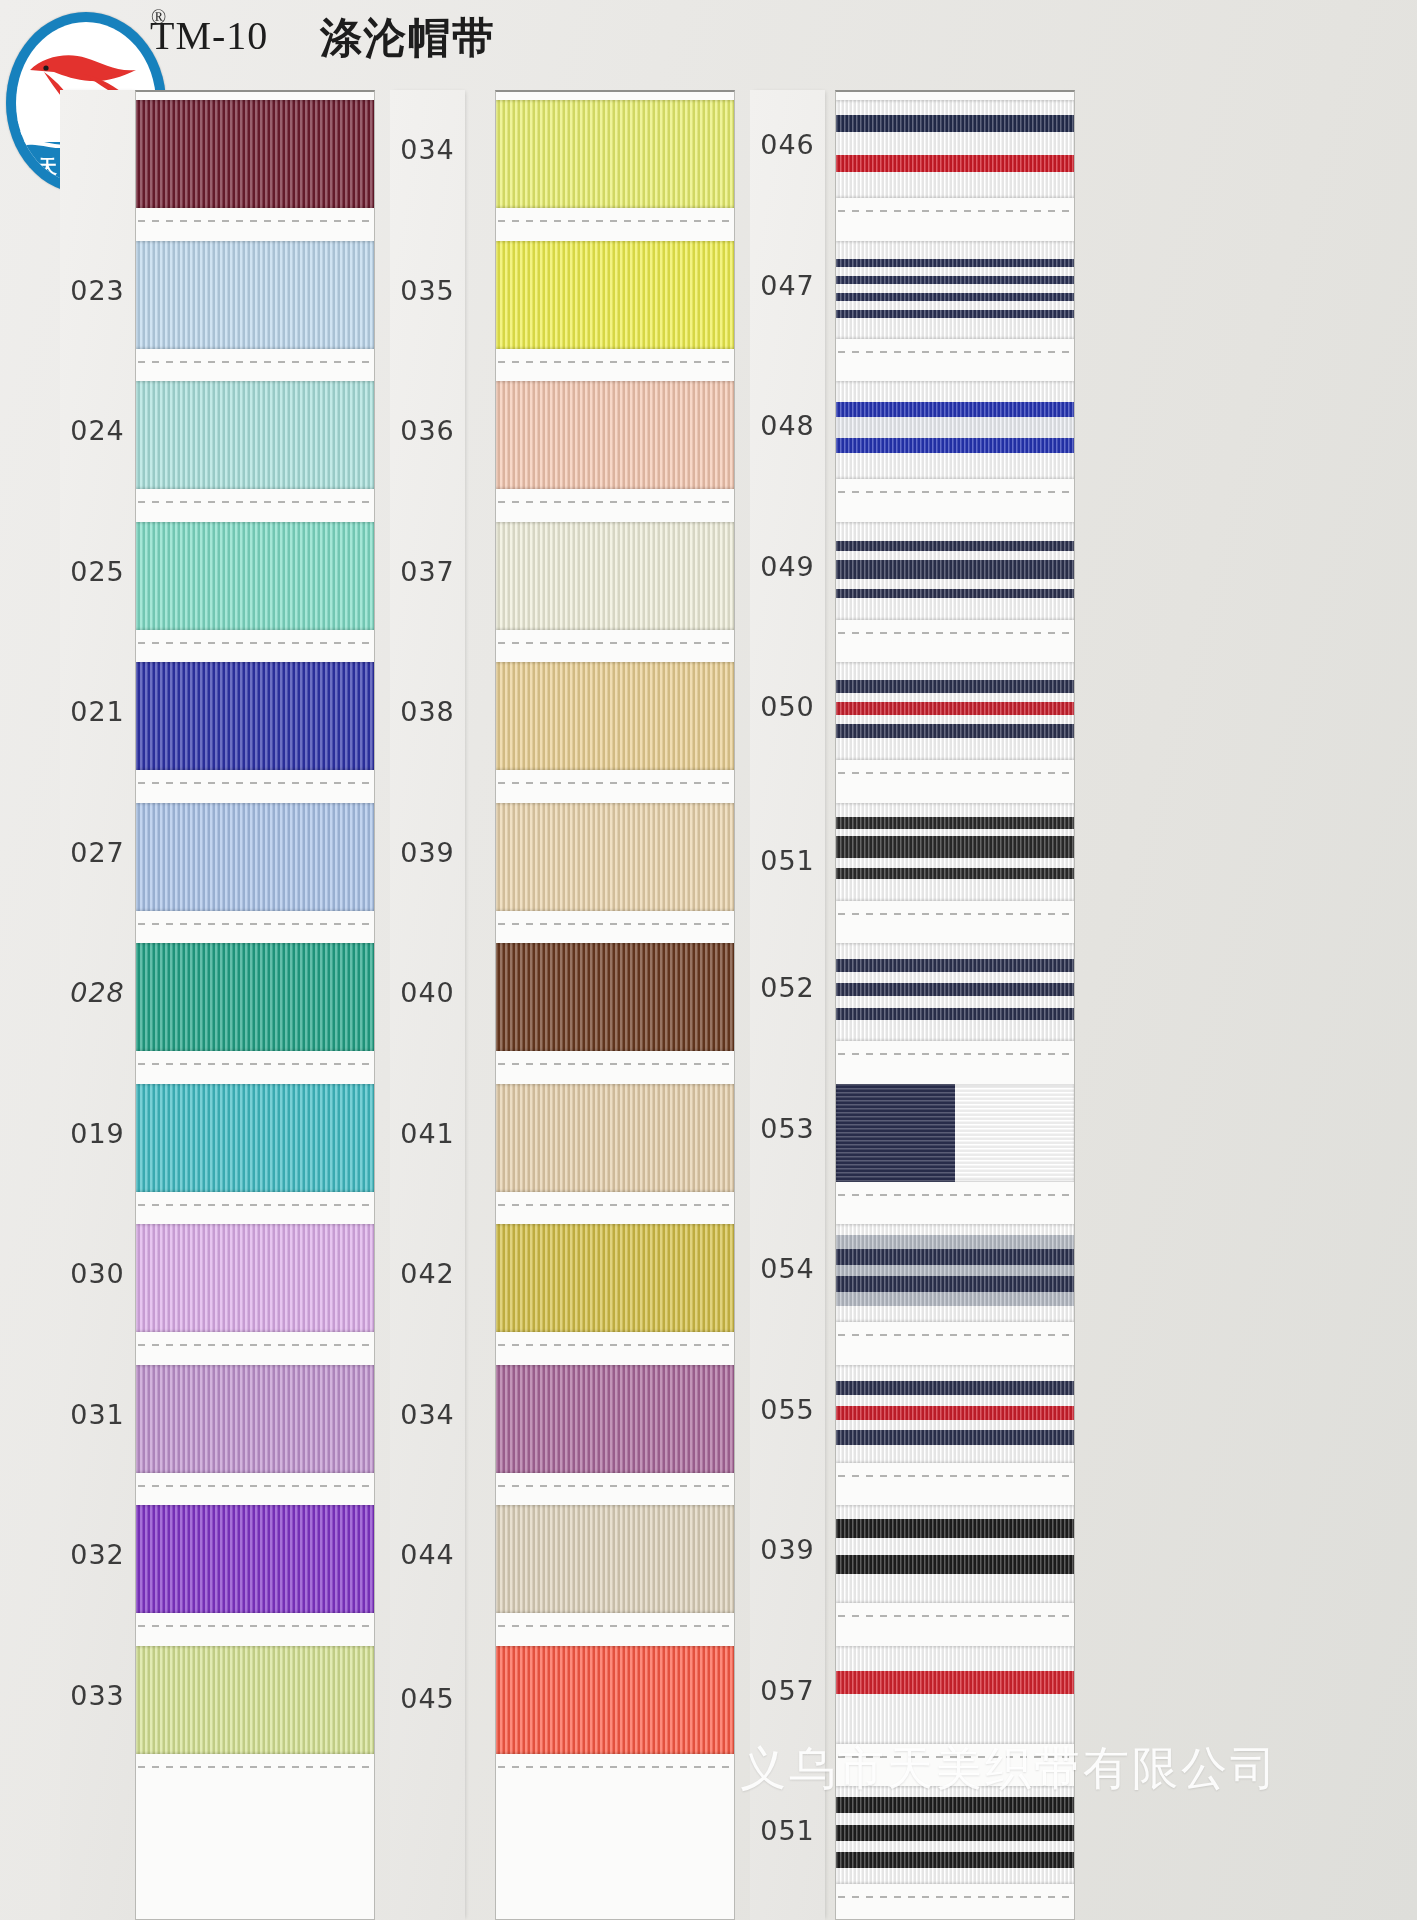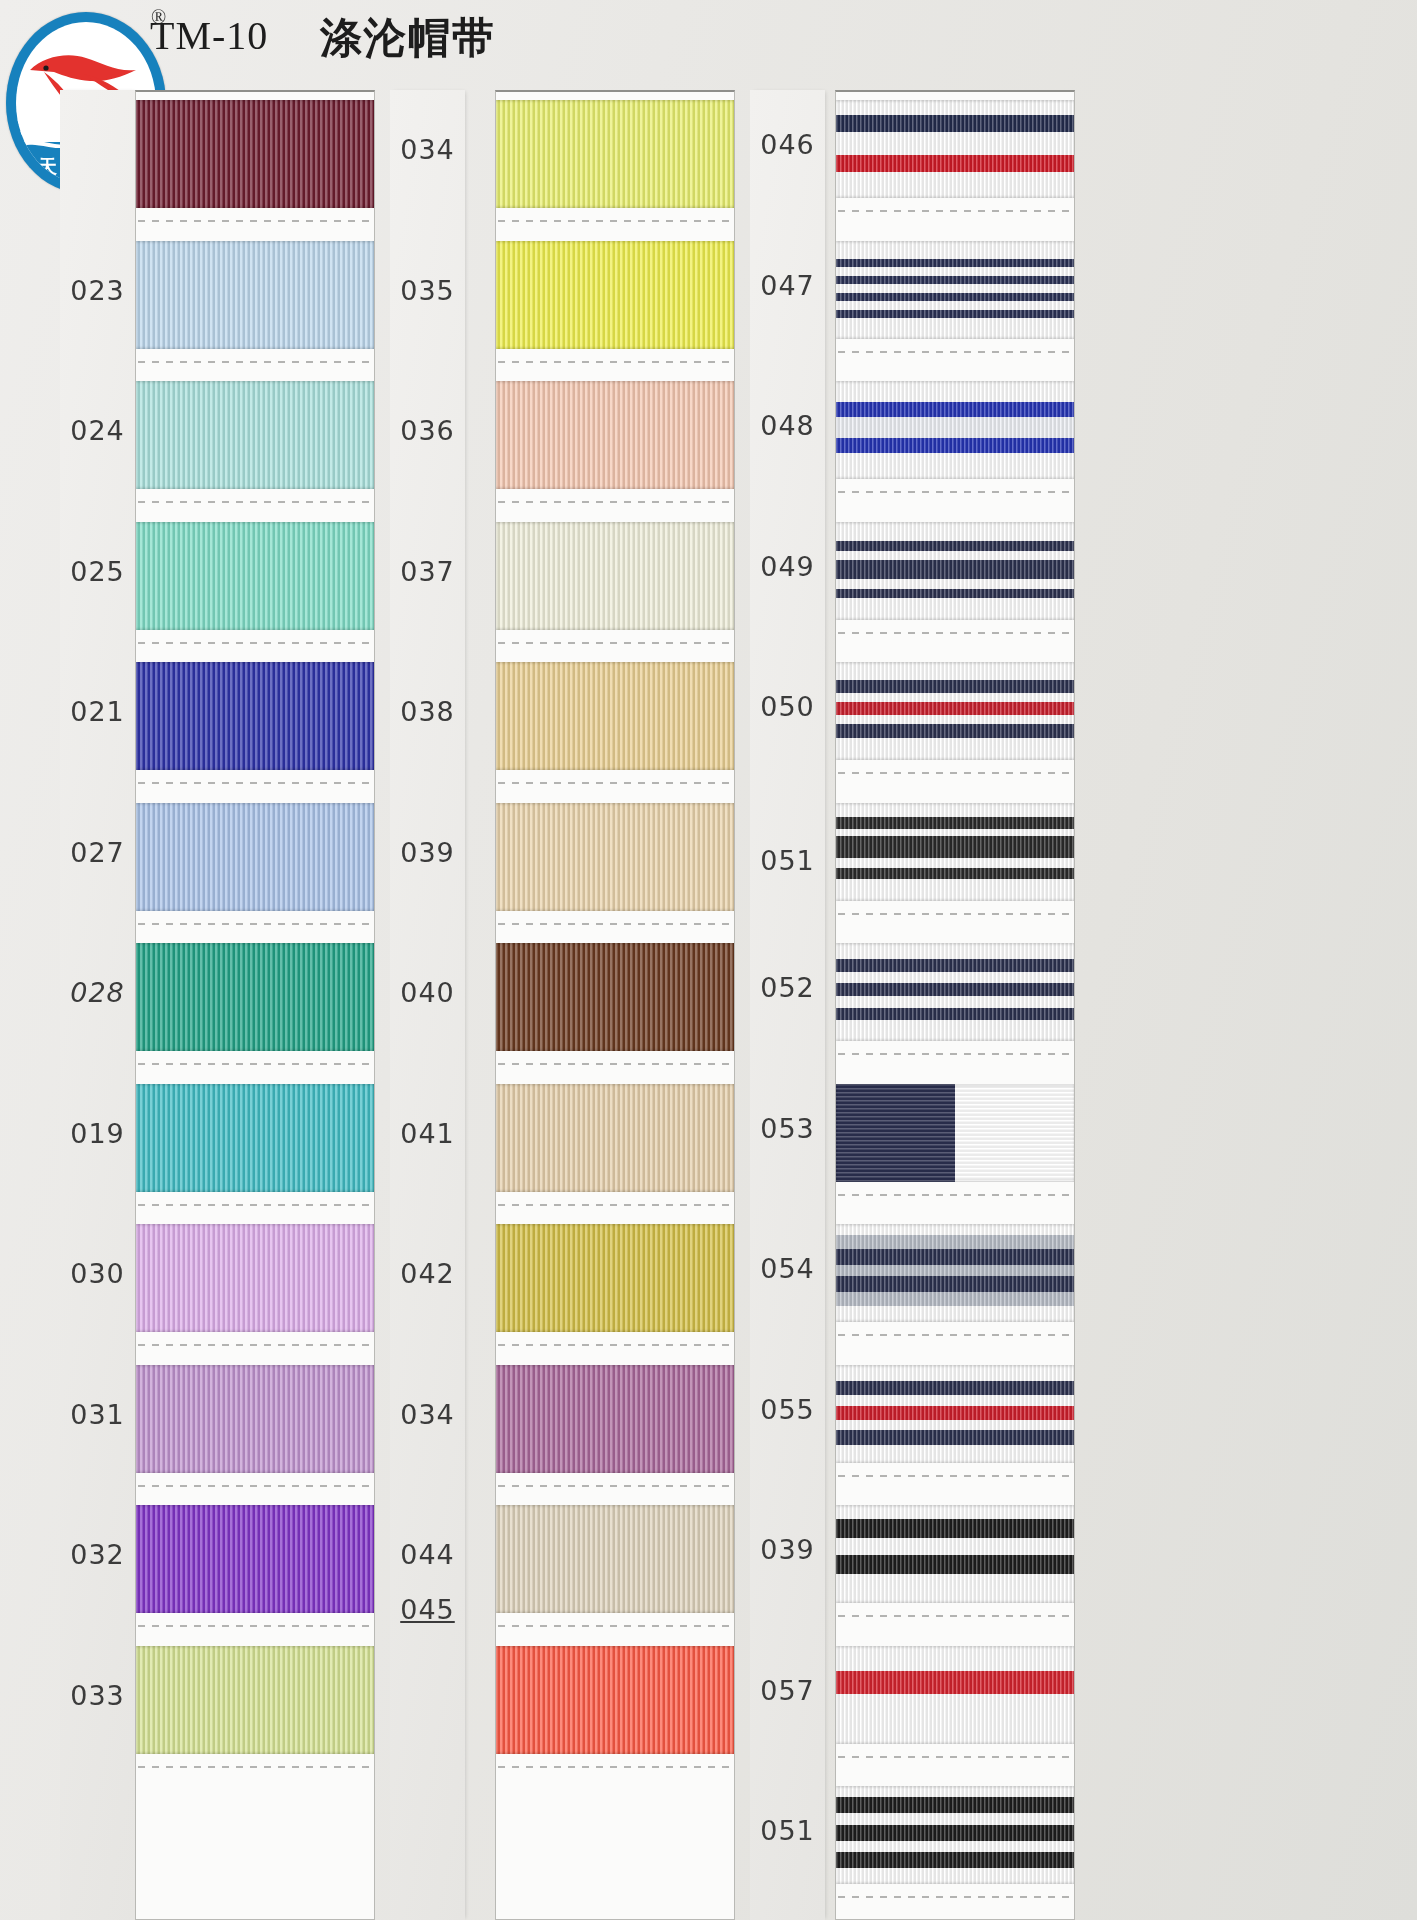--- a/index.html
+++ b/index.html
@@ -241,21 +241,21 @@
           <div class="lbl" style="top: 184.5px;">035</div>
           <div class="lbl" style="top: 325px;">036</div>
           <div class="lbl" style="top: 465.5px;">037</div>
           <div class="lbl" style="top: 606px;">038</div>
           <div class="lbl" style="top: 746.5px;">039</div>
           <div class="lbl" style="top: 887px;">040</div>
           <div class="lbl" style="top: 1027.5px;">041</div>
           <div class="lbl" style="top: 1168px;">042</div>
           <div class="lbl" style="top: 1308.5px;">034</div>
           <div class="lbl" style="top: 1449px;">044</div>
-          <div class="lbl" style="top: 1504px; text-decoration: underline;">045</div>
+          <div class="lbl" style="top: 1593px;">045</div>
         </div>
       <div class="swatchstrip">
           <div class="sw" style="top: 8px; height: 108px;">
             <div class="ribbon" style="background-color: rgb(232, 239, 110); background-image: repeating-linear-gradient(90deg, rgba(255, 255, 255, 0.3) 0px, rgba(255, 255, 255, 0.3) 1px, rgba(0, 0, 0, 0.1) 2px, rgba(0, 0, 0, 0.1) 4px);"></div>
           </div>
           <div class="dashline" style="top: 128px;"></div>
           <div class="sw" style="top: 148.5px; height: 108px;">
             <div class="ribbon" style="background-color: rgb(238, 238, 77); background-image: repeating-linear-gradient(90deg, rgba(255, 255, 255, 0.3) 0px, rgba(255, 255, 255, 0.3) 1px, rgba(0, 0, 0, 0.1) 2px, rgba(0, 0, 0, 0.1) 4px);"></div>
           </div>
           <div class="dashline" style="top: 268.5px;"></div>
@@ -366,15 +366,16 @@
             <div class="ribbon" style="background-color: rgb(255, 255, 255); background-image: repeating-linear-gradient(90deg, rgba(255, 255, 255, 0.28) 0px, rgba(255, 255, 255, 0.28) 1px, rgba(0, 0, 0, 0.1) 2px, rgba(0, 0, 0, 0.1) 4px), linear-gradient(rgb(255, 255, 255) 0%, rgb(255, 255, 255) 25.64%, rgb(214, 36, 47) 25.64%, rgb(214, 36, 47) 48.72%, rgb(255, 255, 255) 48.72%, rgb(255, 255, 255) 100%); background-size: 4px 100%, 100% 100%;"></div>
           </div>
           <div class="dashline" style="top: 1663.5px;"></div>
           <div class="sw" style="top: 1694px; height: 98px;">
             <div class="ribbon" style="background-color: rgb(255, 255, 255); background-image: repeating-linear-gradient(90deg, rgba(255, 255, 255, 0.28) 0px, rgba(255, 255, 255, 0.28) 1px, rgba(0, 0, 0, 0.1) 2px, rgba(0, 0, 0, 0.1) 4px), linear-gradient(rgb(255, 255, 255) 0%, rgb(255, 255, 255) 11.63%, rgb(30, 30, 30) 11.63%, rgb(30, 30, 30) 27.91%, rgb(255, 255, 255) 27.91%, rgb(255, 255, 255) 39.53%, rgb(30, 30, 30) 39.53%, rgb(30, 30, 30) 55.81%, rgb(255, 255, 255) 55.81%, rgb(255, 255, 255) 67.44%, rgb(30, 30, 30) 67.44%, rgb(30, 30, 30) 83.72%, rgb(255, 255, 255) 83.72%, rgb(255, 255, 255) 100%); background-size: 4px 100%, 100% 100%;"></div>
           </div>
           <div class="dashline" style="top: 1804px;"></div>
         </div>
     </div>
 
+    <div class="wm" id="wm-cn">义乌市天美织带有限公司</div>
 
   </div>
 </div>
 
 </body></html>

